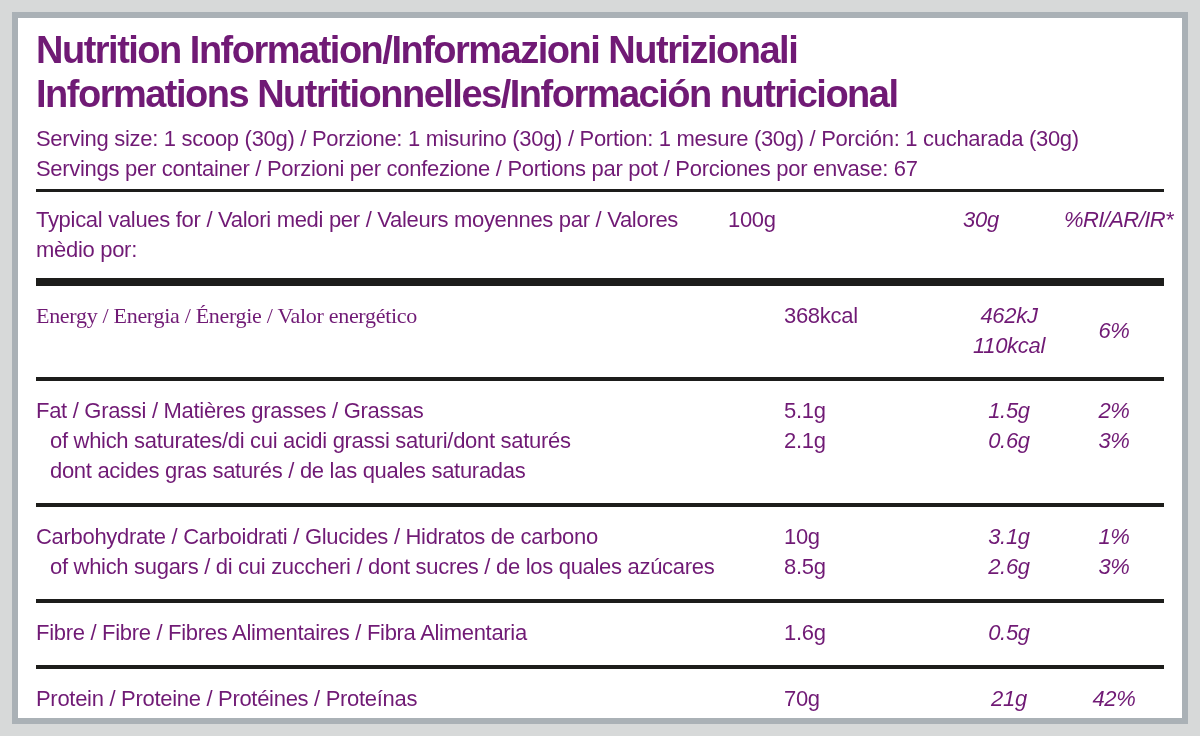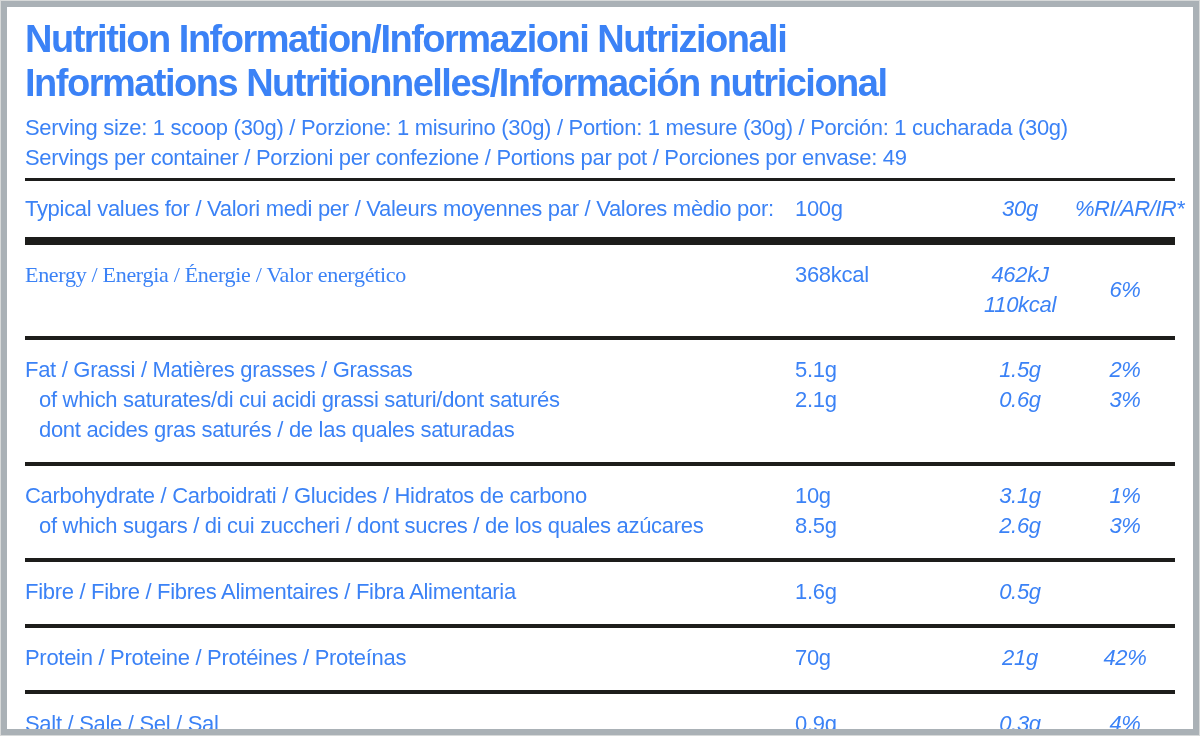--- a/index.html
+++ b/index.html
@@ -1,20 +1,20 @@
 <!DOCTYPE html>
 <html><head>
 <meta charset="utf-8">
 <style>
   html,body{margin:0;padding:0;background:#e4e6e6;}
   .page{
     width:1200px;height:736px;box-sizing:border-box;
-    background:#d7d9d9;padding:1px;
+    background:#d7d9d9;padding:12px;
     font-family:"Liberation Sans","DejaVu Sans",sans-serif;
-    color:#3b82f6;
+    color:#701a75;
   }
   .frame{
     width:100%;height:100%;box-sizing:border-box;
     border:6px solid #aab1b6;background:#ffffff;
     padding:8px 18px 6px 18px;overflow:hidden;
   }
   .title{
     margin:2px 0 8px 0;
     font-size:38px;font-weight:bold;line-height:44px;letter-spacing:-1.5px;
   }
@@ -23,21 +23,21 @@
   .rule{background:#1d1d1b;border:0;}
   .rule.thin{height:3px;margin-top:5px;}
   .rule.mid{height:4px;}
   .rule.thick{height:8px;}
   .row{display:flex;align-items:flex-start;font-size:22px;letter-spacing:-0.3px;}
   .cell{line-height:30px;}
   .label-cell{flex:1;padding-right:6px;}
   .v100{width:170px;text-align:left;}
   .v30{width:110px;text-align:center;font-style:italic;}
   .ri{width:100px;text-align:center;font-style:italic;}
-  .header-row{padding:5px 0 5px 0;}
+  .header-row{padding:5px 0 5px 0;gap:28px;}
   .header-row .ri{text-align:right;letter-spacing:-0.6px;white-space:nowrap;}
   .section{padding:7px 0 9px 0;}
   .energy-section{padding:7px 0 8px 0;}
   .stack span{display:block;line-height:30px;}
   .ri-center{align-self:stretch;display:flex;align-items:center;justify-content:center;}
   .energy-row{align-items:stretch;}
   .energy-row .label-cell{align-self:flex-start;font-family:Liberation Serif, serif;}
   .indent{padding-left:14px;}
 </style>
 </head>
@@ -45,21 +45,21 @@
 
 <div class="page">
   <div class="frame">
 
     <h1 class="title">
       <span class="title-line">Nutrition Information/Informazioni Nutrizionali</span>
       <span class="title-line">Informations Nutritionnelles/Información nutricional</span>
     </h1>
 
     <div class="meta">Serving size: 1 scoop (30g) / Porzione: 1 misurino (30g) / Portion: 1 mesure (30g) / Porción: 1 cucharada (30g)</div>
-    <div class="meta">Servings per container / Porzioni per confezione / Portions par pot / Porciones por envase: 49</div>
+    <div class="meta">Servings per container / Porzioni per confezione / Portions par pot / Porciones por envase: 67</div>
 
     <hr class="rule thin">
 
     <div class="row header-row">
       <div class="cell label-cell">Typical values for / Valori medi per / Valeurs moyennes par / Valores mèdio por:</div>
       <div class="cell v100">100g</div>
       <div class="cell v30">30g</div>
       <div class="cell ri">%RI/AR/IR*</div>
     </div>
 

